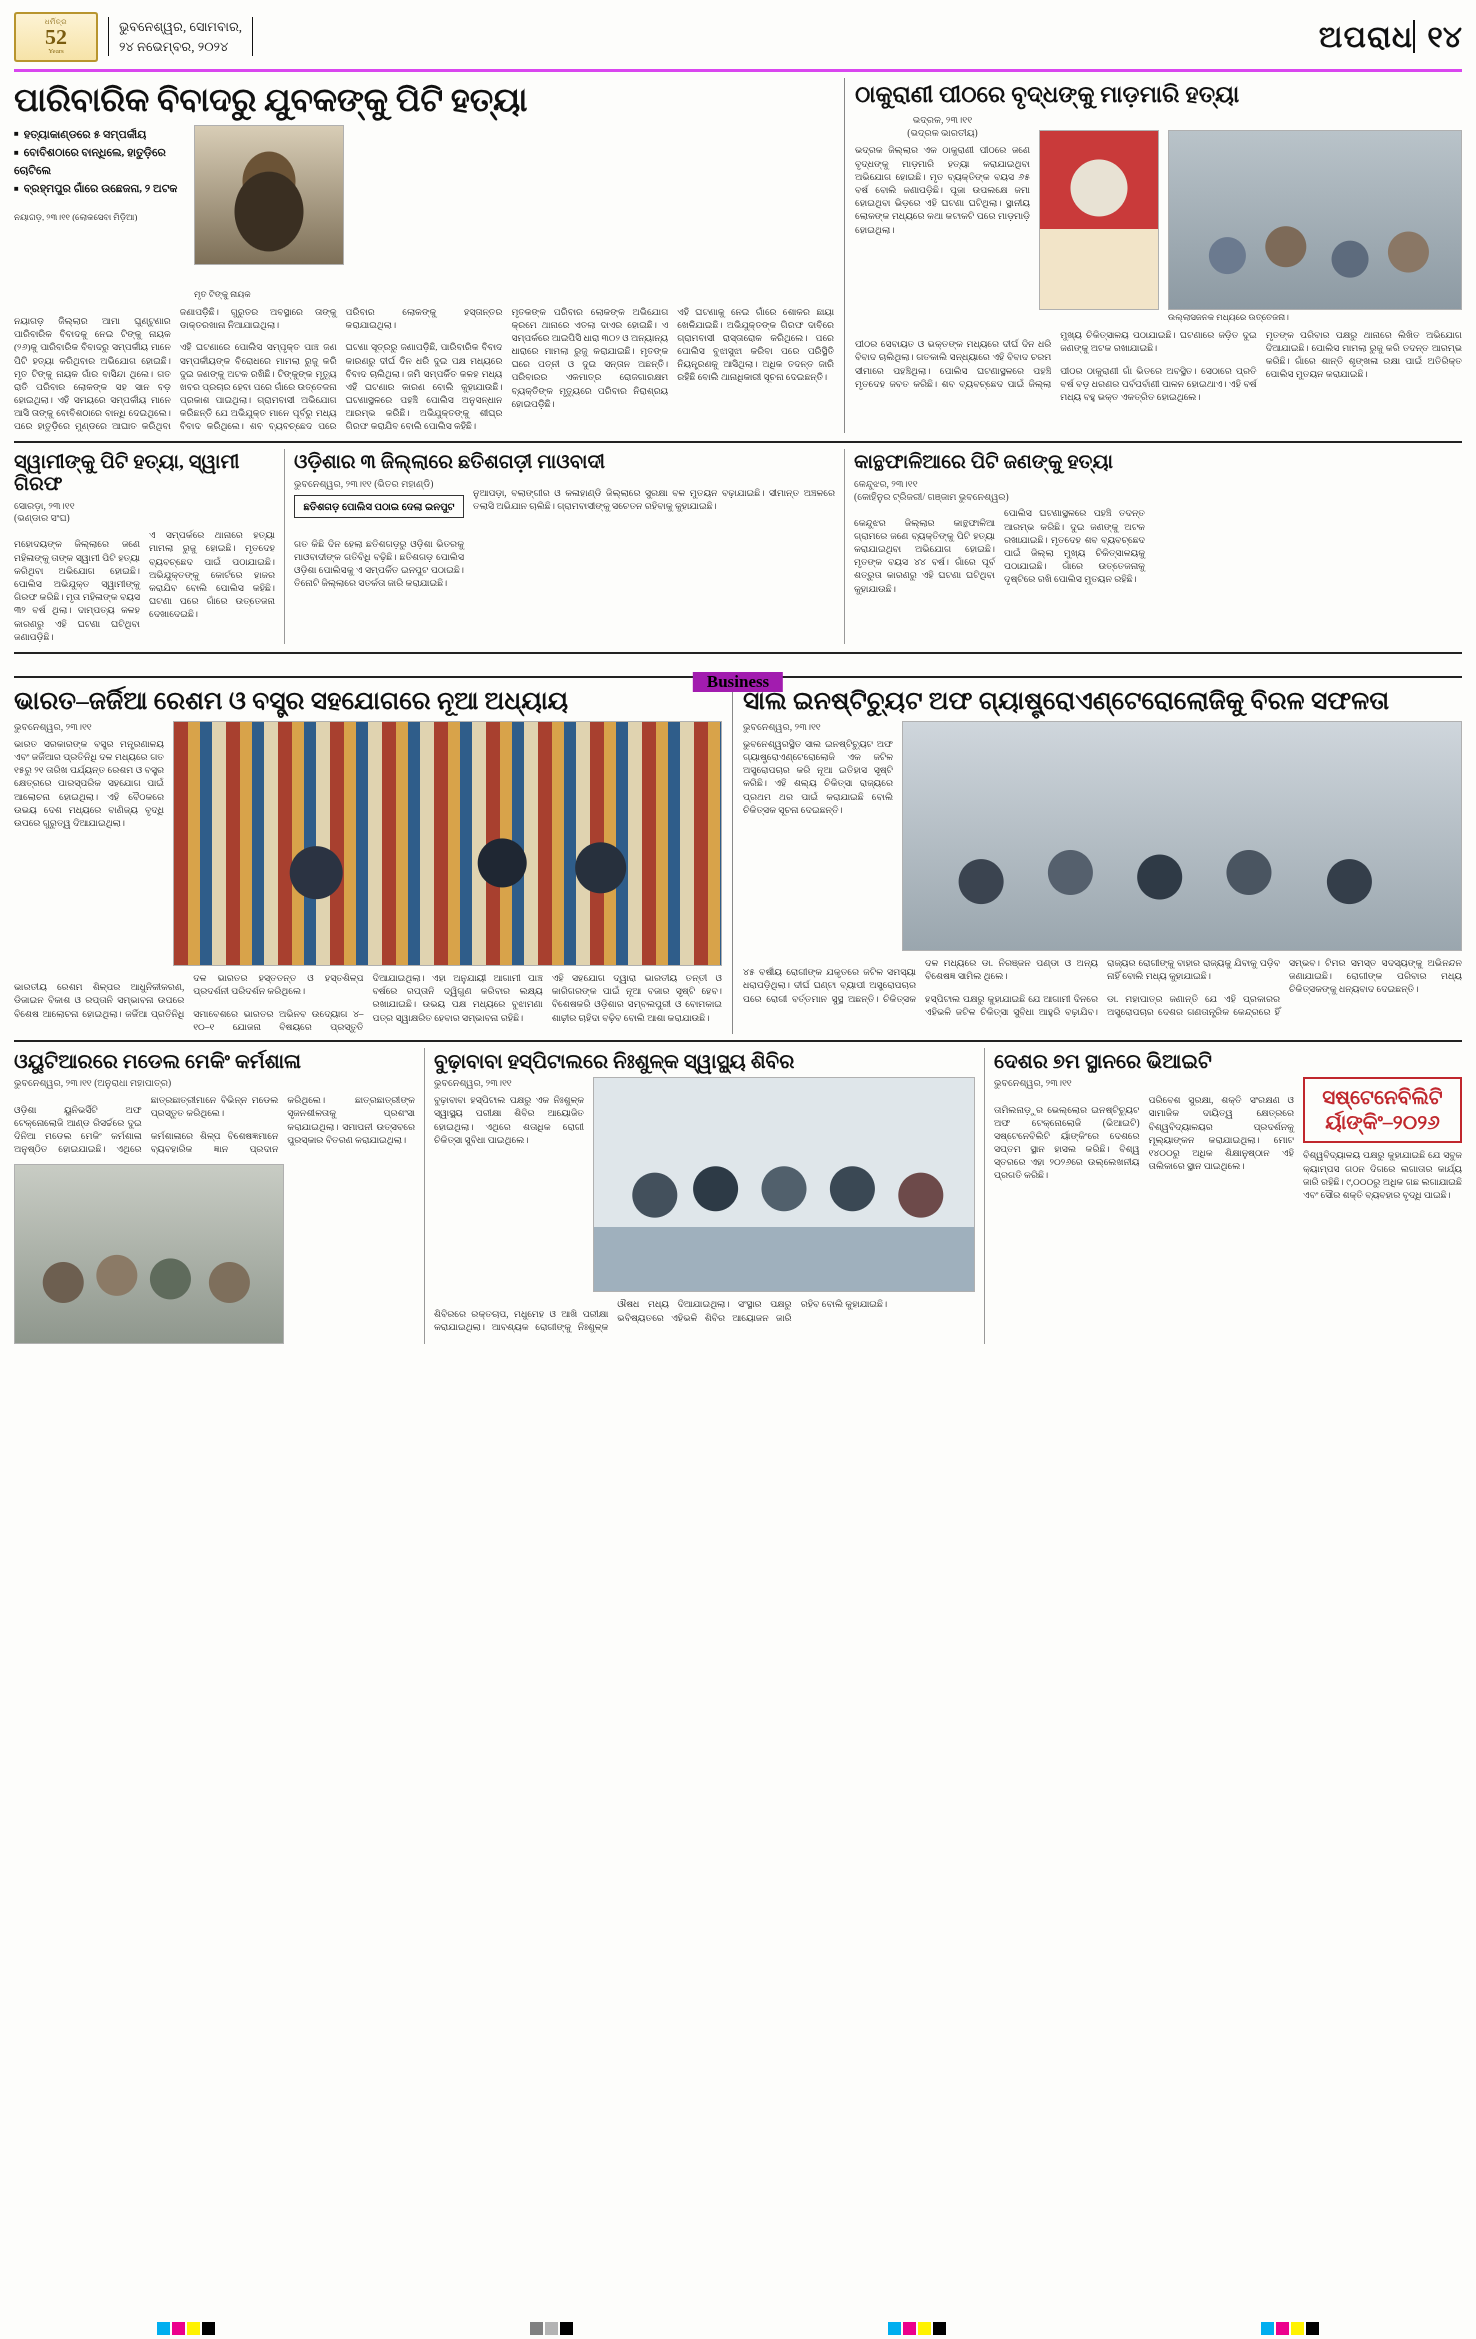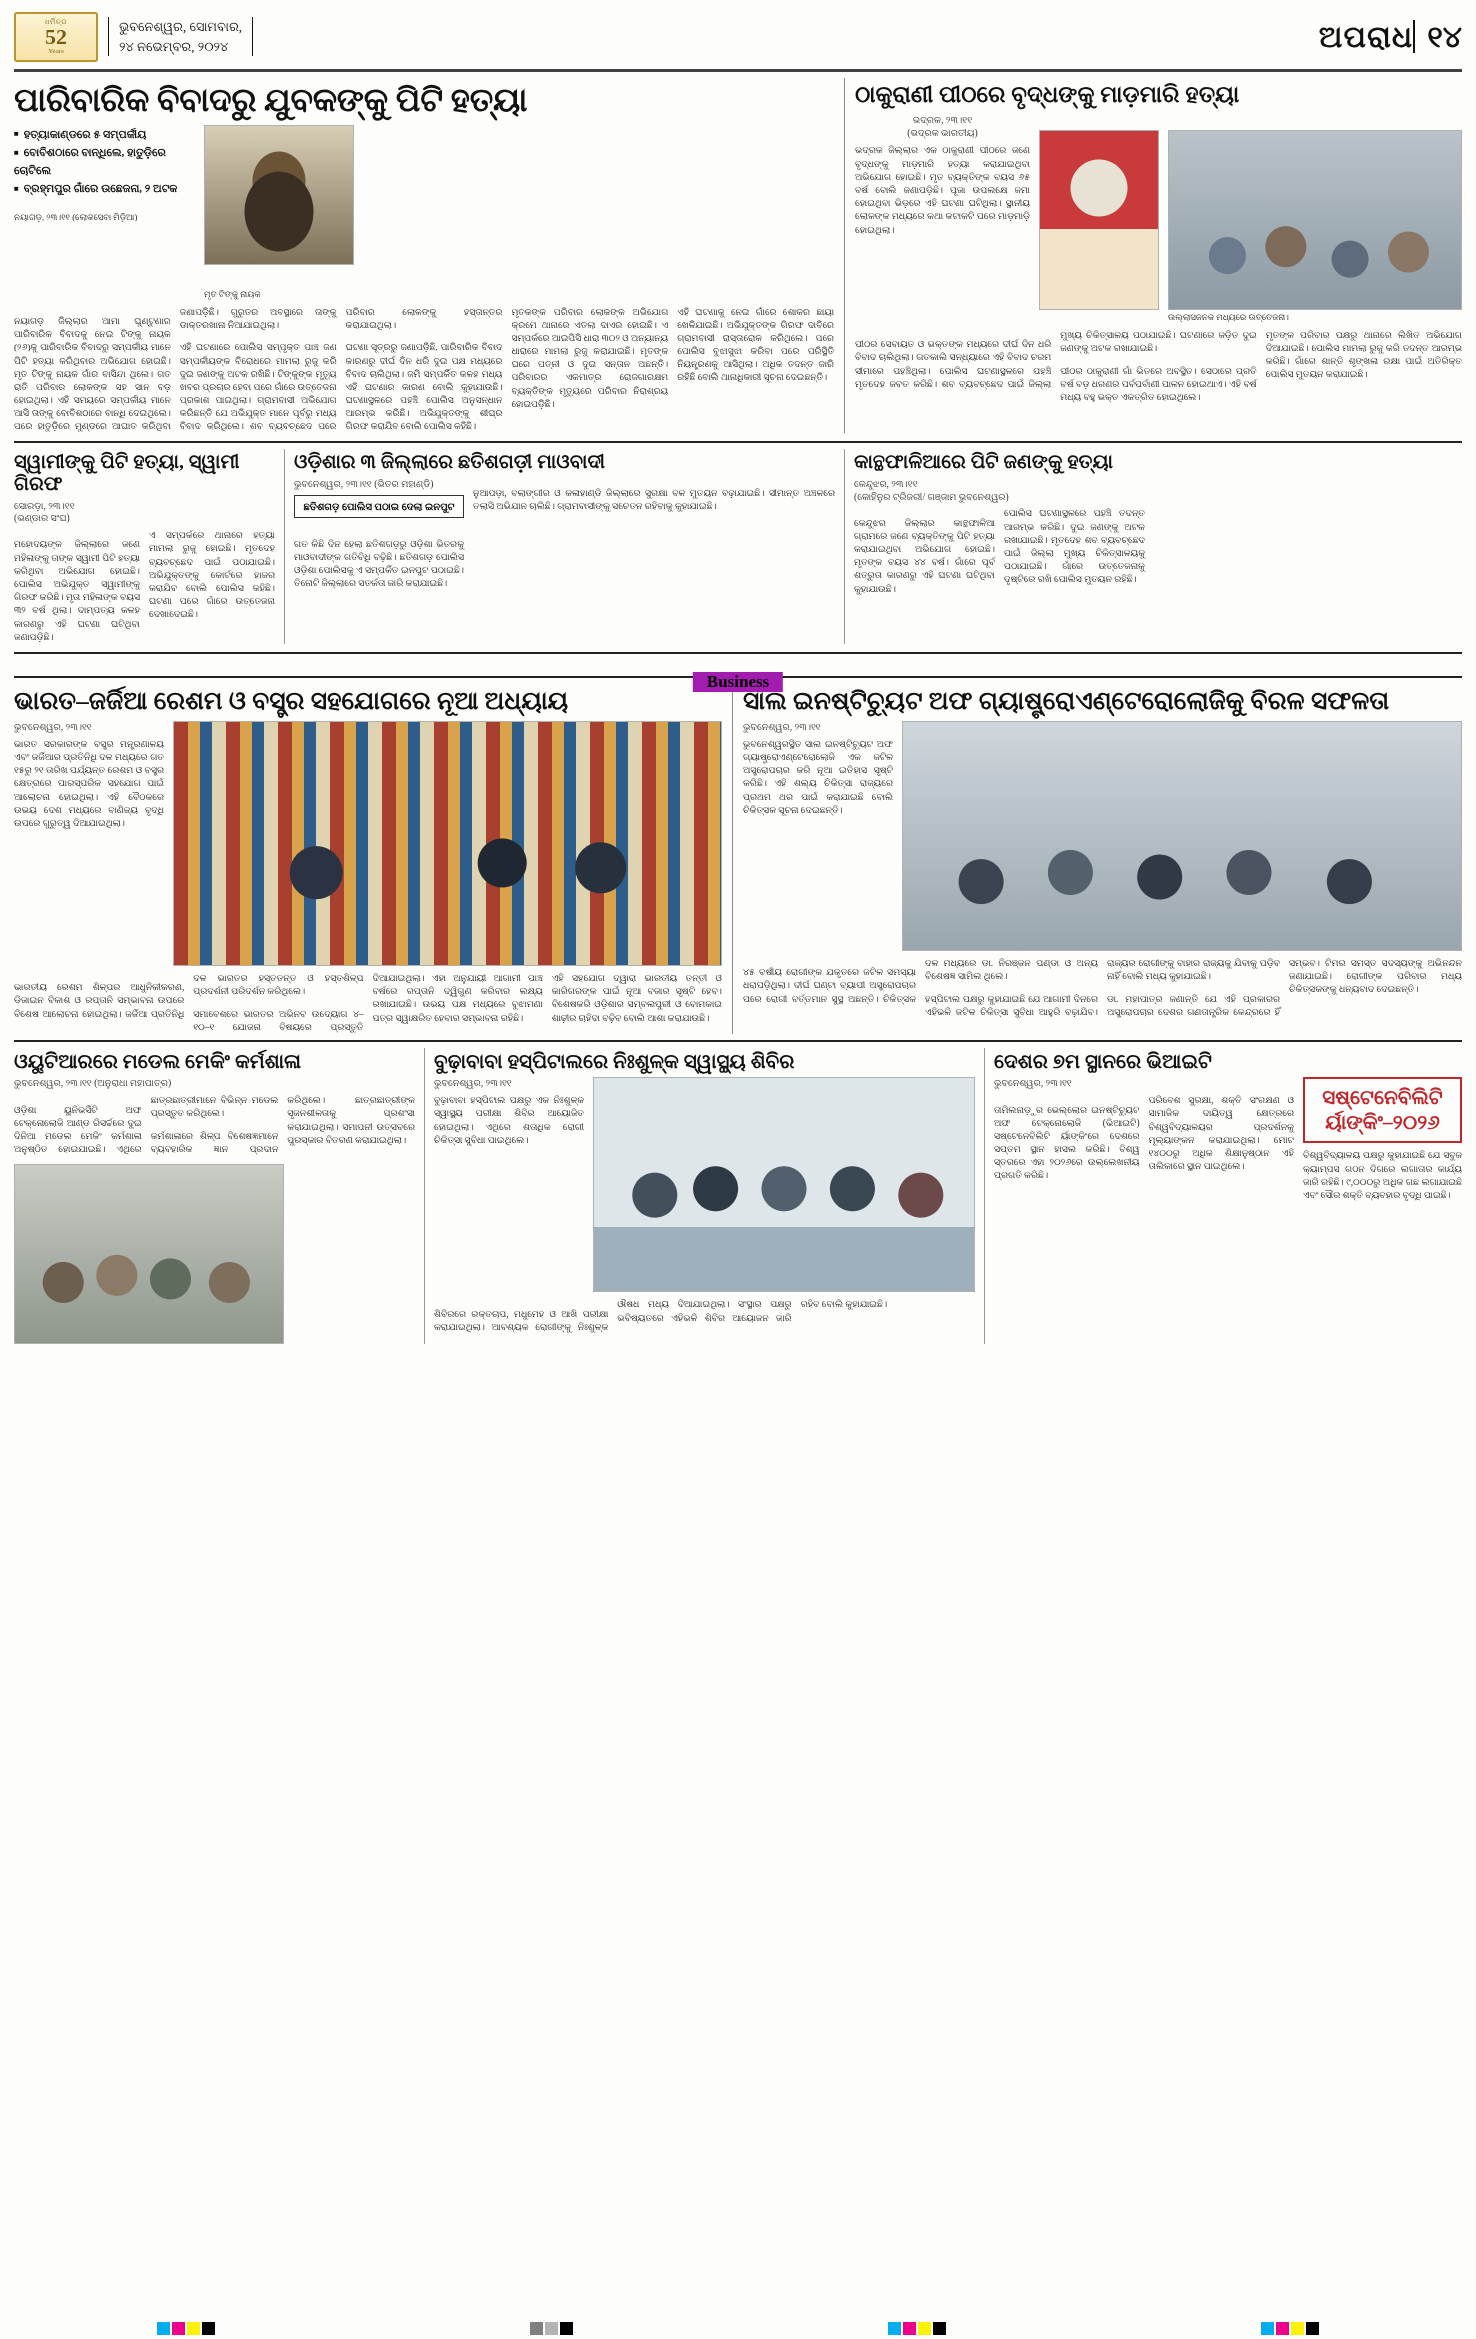--- a/index.html
+++ b/index.html
@@ -13,21 +13,21 @@
     height: 2339px;
     background: #fdfdfb;
     position: relative;
     margin: 0 auto;
     overflow: hidden;
     padding: 10px 14px 0 14px;
   }
   
   .masthead {
     display:flex; align-items:center; justify-content:space-between;
-    border-bottom: 3px solid #404040;
+    border-bottom: 3px solid #d946ef;
     padding-bottom: 6px;
     height: 62px;
   }
   .mh-left { display:flex; align-items:center; gap:10px; }
   .logo {
     width:84px; height:50px; border:2px solid #b8952e; border-radius:3px;
     background: linear-gradient(#fdf3d4,#f6e3a8);
     display:flex; flex-direction:column; align-items:center; justify-content:center;
     line-height:1;
   }
@@ -70,21 +70,21 @@
   .sec1 { display:flex; padding-top:6px; }
   .sec1-left { width: 830px; padding-right:10px; }
   .sec1-right { width: 618px; padding-left:10px; border-left:1px solid #888; }
   .hl1 { font-size: 33px; letter-spacing:-0.3px; margin: 4px 0 6px; }
   .hl2 { font-size: 23px; margin: 4px 0 6px; }
   .bullets { font-size:11px; line-height:1.65; }
   .bullets div::before {
     content:"■"; font-size:8px; margin-right:5px; vertical-align:1.5px;
   }
   .sec1-cols { column-count: 5; column-gap:9px; font-size:9.2px; }
-  .sec1-left-top { display:flex; gap:10px; }
+  .sec1-left-top { display:flex; }
   
   .sec2 { display:flex; margin-top:8px; border-top:2px solid #222; padding-top:6px; }
   .sec2 .col { padding:0 9px; }
   .hl3 { font-size:19.5px; margin:2px 0 5px; }
   .business-bar {
     border-top:2px solid #222; border-bottom:2px solid #222;
     margin-top:8px; height:26px; position:relative;
   }
   .business-bar span {
     position:absolute; left:50%; transform:translateX(-50%); top:18px;

